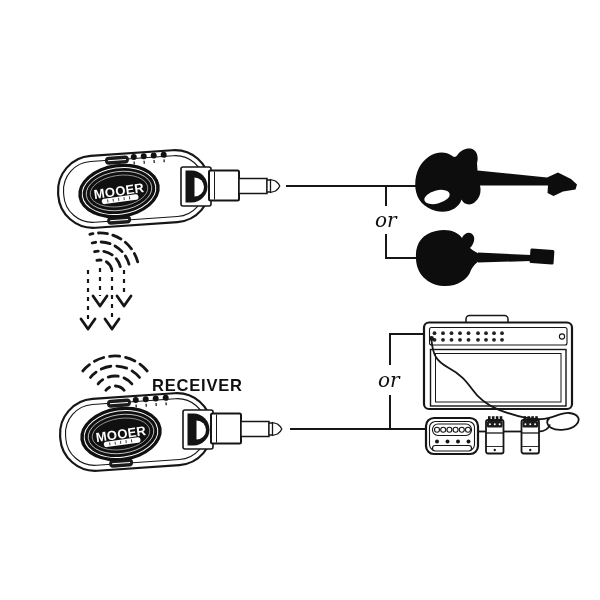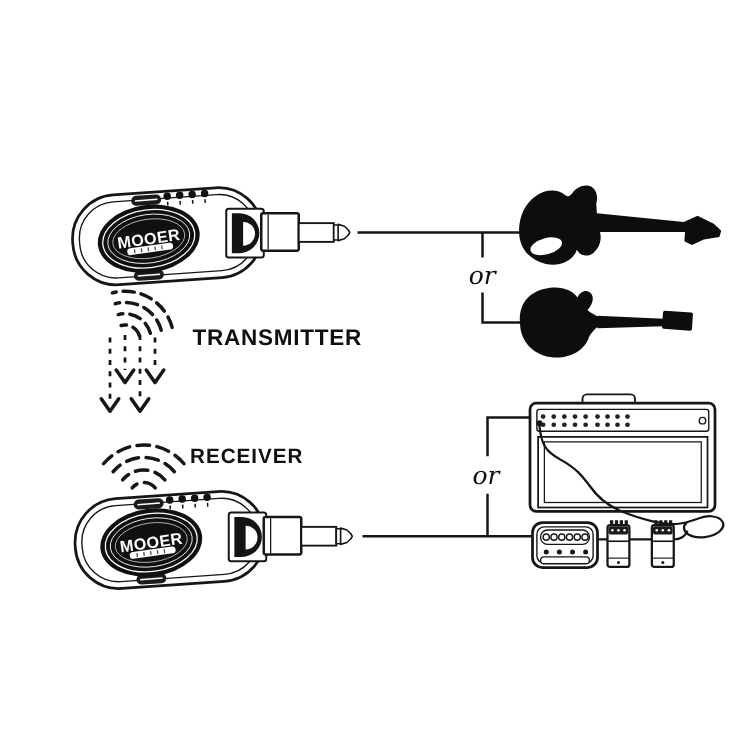--- a/index.html
+++ b/index.html
@@ -2,21 +2,21 @@
 <html><head>
 <meta charset="utf-8">
 <title>Wireless system diagram</title>
 <style>
   html,body{margin:0;padding:0;background:#ffffff;}
   #canvas{position:relative;width:600px;height:600px;background:#ffffff;overflow:hidden;
           font-family:"Liberation Sans",sans-serif;}
   #art{position:absolute;left:0;top:0;}
   .lbl{position:absolute;color:#101010;font-weight:bold;white-space:nowrap;line-height:1;}
   #lbl-transmitter{left:154px;top:261px;font-size:18px;letter-spacing:.6px;}
-  #lbl-receiver{left:152px;top:357px;font-size:16.5px;letter-spacing:.8px;}
+  #lbl-receiver{left:152px;top:377px;font-size:16.5px;letter-spacing:.8px;}
   .or{position:absolute;color:#101010;font-family:"DejaVu Serif",serif;font-size:20px;
       font-weight:normal;line-height:1;font-style:italic;}
   #or-top{left:375px;top:210px;}
   #or-bottom{left:378px;top:370px;}
   .brand{font-family:"Liberation Sans",sans-serif;font-size:13px;font-weight:bold;
          fill:#ffffff;letter-spacing:.3px;text-anchor:middle;}
 </style>
 </head>
 <body>
 
@@ -213,17 +213,16 @@
         <circle cx="458" cy="441.5" r="2"></circle>
             <circle cx="468.5" cy="441.5" r="2"></circle>
       </g>
       <rect x="432.5" y="445.5" width="39" height="5.5" rx="2.7" stroke-width="1.1"></rect>
     </g>
     <use href="#stompbox" transform="translate(486,416.2)"></use>
     <use href="#stompbox" transform="translate(521.5,416.2)"></use>
   </g>
 </svg>
 
-<div class="lbl" id="lbl-transmitter">TRANSMITTER</div>
 <div class="lbl" id="lbl-receiver">RECEIVER</div>
 <div class="or" id="or-top">or</div>
 <div class="or" id="or-bottom">or</div>
 </div>
 
 </body></html>

